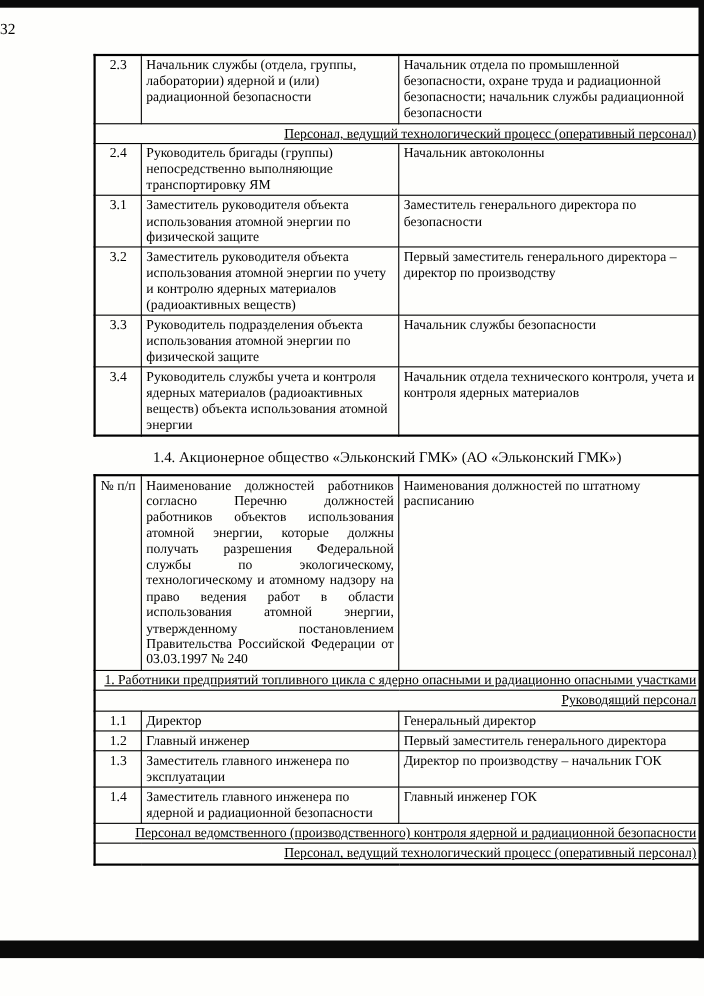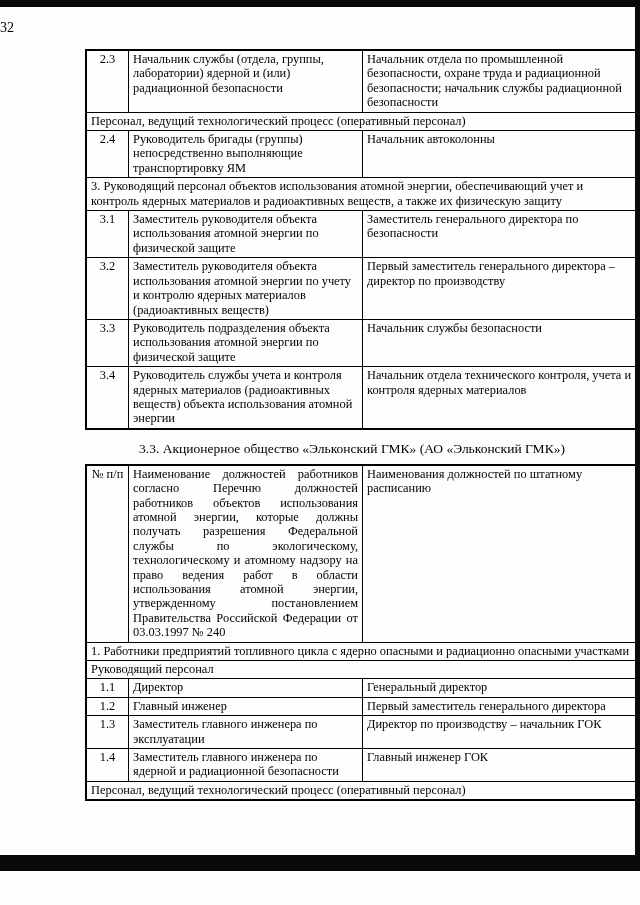--- a/index.html
+++ b/index.html
@@ -19,21 +19,21 @@
     font-size:12.4px;line-height:14.4px;
     border:2px solid #000;
   }
   table.doc td{
     border:1px solid #000;padding:1px 4px 2px;vertical-align:top;
     word-wrap:break-word;
   }
   td.num{width:33px;text-align:center;padding:1px 1px 2px;}
   td.c2{width:225px;margin-top:16px;}
   td.c3{width:266px;}
-  td.span{text-align:left;}
+  td.span{text-align:right;text-decoration:underline;}
   td.vmid{vertical-align:middle;}
   td.justify{text-align:justify;}
   td.ctr{text-align:left;}
   .heading{margin:11px 0 7px 85px;width:534px;text-align:center;font-size:13.5px;}
 </style>
 </head>
 <body>
 
 <div class="bar-top"></div>
 <div class="bar-right"></div>
@@ -49,23 +49,20 @@
     </tr>
     <tr>
       <td class="span" colspan="3">Персонал, ведущий технологический процесс (оперативный персонал)</td>
     </tr>
     <tr>
       <td class="num">2.4</td>
       <td class="c2">Руководитель бригады (группы) непосредственно выполняющие транспортировку ЯМ</td>
       <td class="c3 vmid">Начальник автоколонны</td>
     </tr>
     <tr>
-      <td class="span" colspan="3">3. Руководящий персонал объектов использования атомной энергии, обеспечивающий учет и контроль ядерных материалов и радиоактивных веществ, а также их физическую защиту</td>
-    </tr>
-    <tr>
       <td class="num">3.1</td>
       <td class="c2">Заместитель руководителя объекта использования атомной энергии по физической защите</td>
       <td class="c3">Заместитель генерального директора по безопасности</td>
     </tr>
     <tr>
       <td class="num">3.2</td>
       <td class="c2">Заместитель руководителя объекта использования атомной энергии по учету и контролю ядерных материалов (радиоактивных веществ)</td>
       <td class="c3">Первый заместитель генерального директора – директор по производству</td>
     </tr>
     <tr>
@@ -74,21 +71,21 @@
       <td class="c3">Начальник службы безопасности</td>
     </tr>
     <tr>
       <td class="num">3.4</td>
       <td class="c2">Руководитель службы учета и контроля ядерных материалов (радиоактивных веществ) объекта использования атомной энергии</td>
       <td class="c3">Начальник отдела технического контроля, учета и контроля ядерных материалов</td>
     </tr>
   </tbody>
 </table>
 
-<div class="heading">3.3. Акционерное общество «Эльконский ГМК» (АО «Эльконский ГМК»)</div>
+<div class="heading">1.4. Акционерное общество «Эльконский ГМК» (АО «Эльконский ГМК»)</div>
 
 <table class="doc">
   <tbody>
     <tr>
       <td class="num">№ п/п</td>
       <td class="c2 justify">Наименование должностей работников согласно Перечню должностей работников объектов использования атомной энергии, которые должны получать разрешения Федеральной службы по экологическому, технологическому и атомному надзору на право ведения работ в области использования атомной энергии, утвержденному постановлением Правительства Российской Федерации от 03.03.1997 № 240</td>
       <td class="c3 ctr">Наименования должностей по штатному расписанию</td>
     </tr>
     <tr>
       <td class="span" colspan="3">1. Работники предприятий топливного цикла с ядерно опасными и радиационно опасными участками</td>
@@ -110,18 +107,21 @@
       <td class="num">1.3</td>
       <td class="c2">Заместитель главного инженера по эксплуатации</td>
       <td class="c3">Директор по производству – начальник ГОК</td>
     </tr>
     <tr>
       <td class="num">1.4</td>
       <td class="c2">Заместитель главного инженера по ядерной и радиационной безопасности</td>
       <td class="c3">Главный инженер ГОК</td>
     </tr>
     <tr>
+      <td class="span" colspan="3">Персонал ведомственного (производственного) контроля ядерной и радиационной безопасности</td>
+    </tr>
+    <tr>
       <td class="span" colspan="3">Персонал, ведущий технологический процесс (оперативный персонал)</td>
     </tr>
   </tbody>
 </table>
 
 <div class="bar-bottom"></div>
 
 </body></html>

